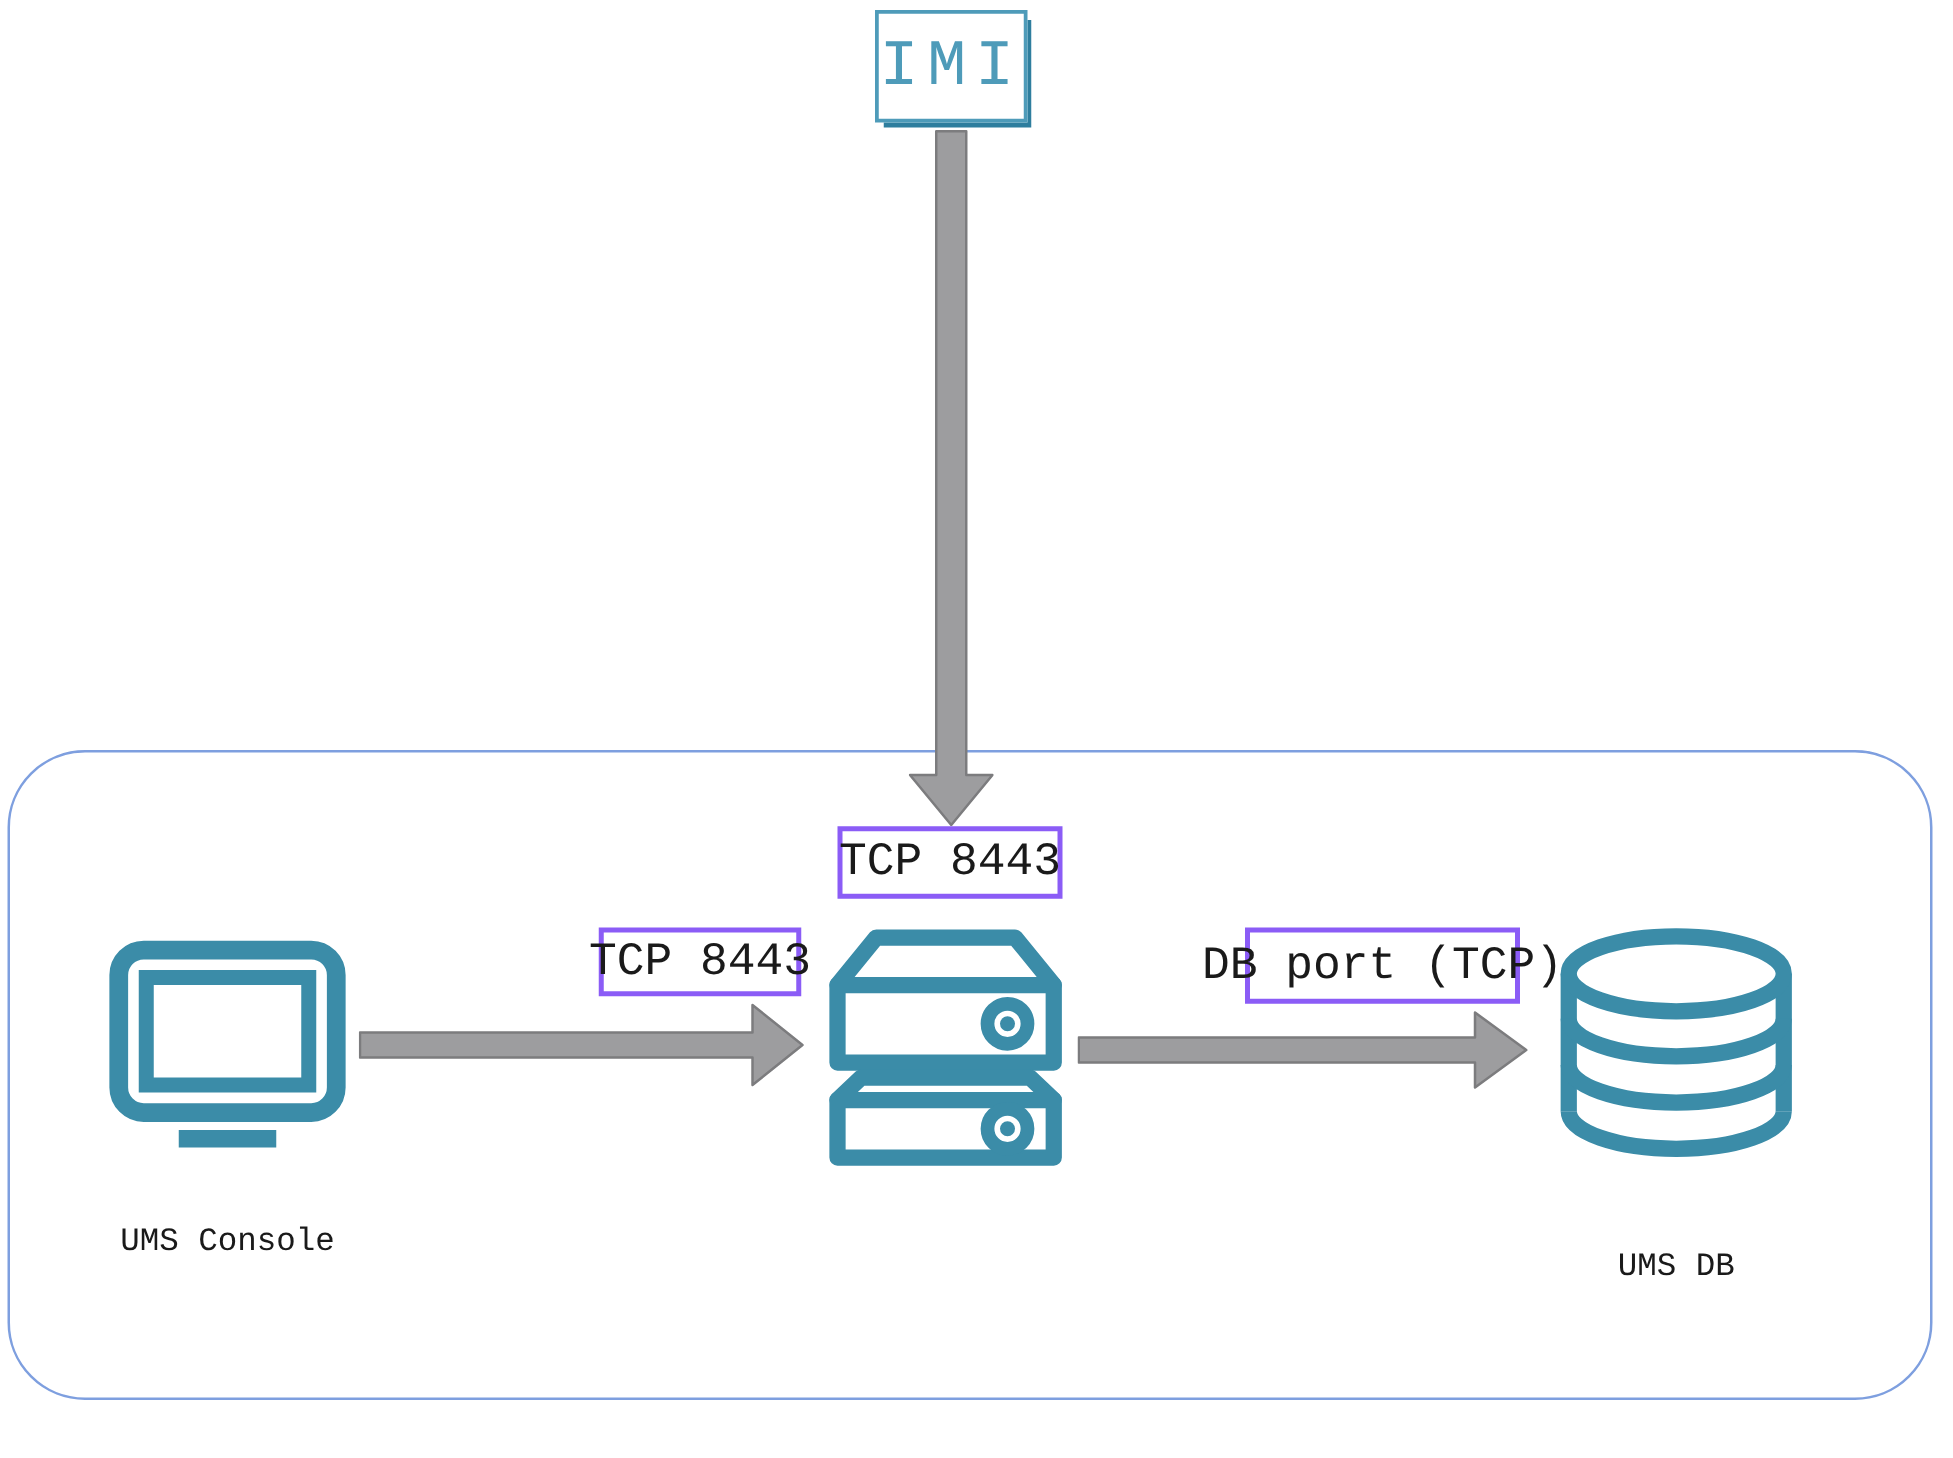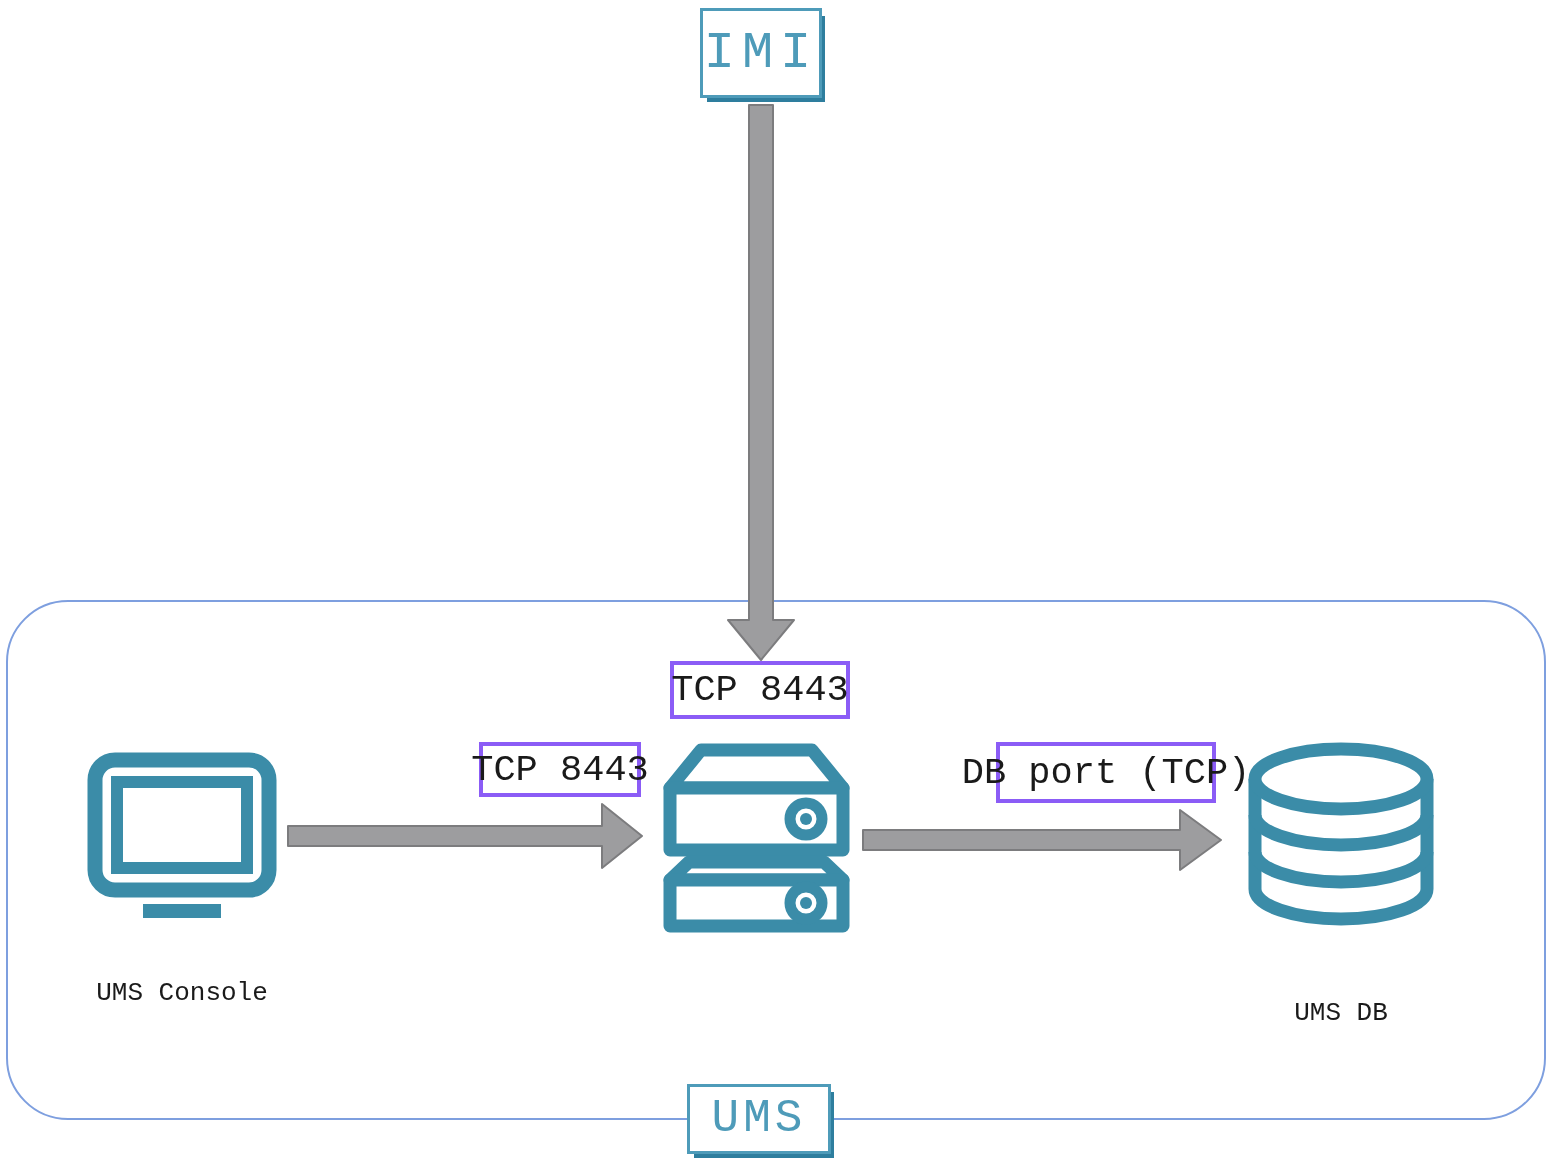--- a/index.html
+++ b/index.html
@@ -134,17 +134,14 @@
       <path d="M7 37 V147"></path>
       <path d="M179 37 V147"></path>
       <path d="M7 147 A86 30 0 0 0 179 147"></path>
       <path d="M7 110 A86 30 0 0 0 179 110"></path>
       <path d="M7 73 A86 30 0 0 0 179 73"></path>
       <ellipse cx="93" cy="37" rx="86" ry="30" fill="#ffffff"></ellipse>
     </g>
   </svg>
   <div class="abs node-label label-db">UMS DB</div>
 
-  <div class="abs logo-box ums-box">
-    <span>UMS</span>
-  </div>
 
 </div>
 
 </body></html>

